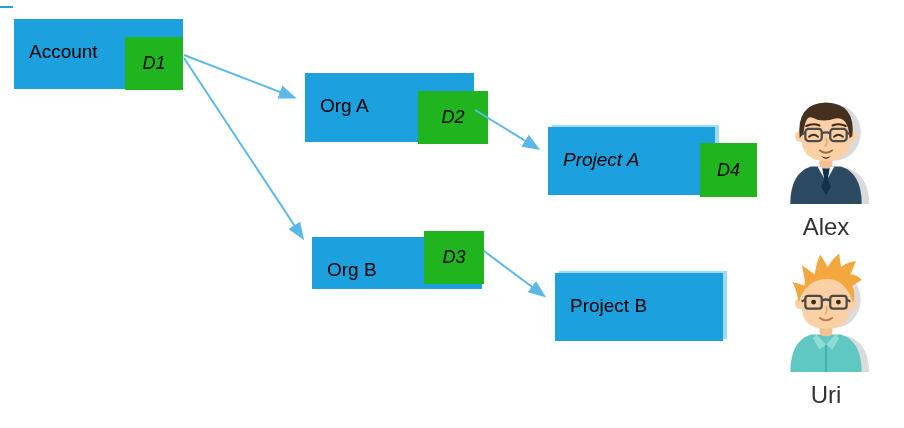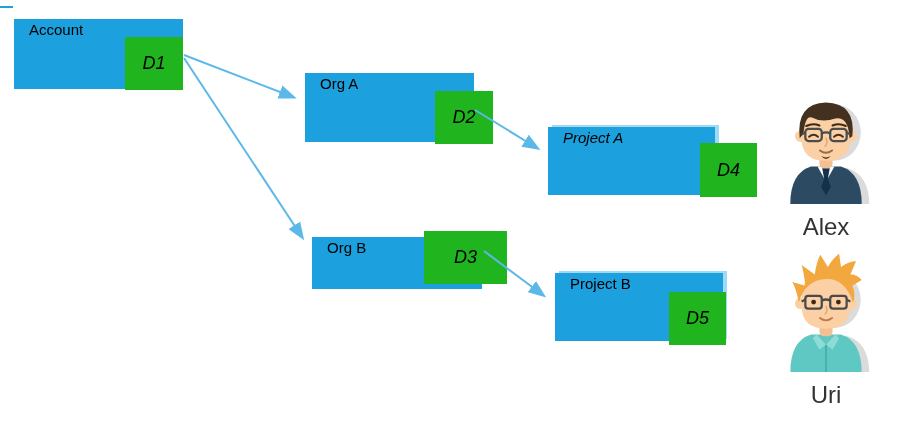--- a/index.html
+++ b/index.html
@@ -8,37 +8,37 @@
     --arrow-blue:#5cb8e8;
     --ghost-blue:#9ed9f5;
   }
   *{box-sizing:border-box;margin:0;padding:0;}
   body{font-family:"Liberation Sans",sans-serif;background:#fff;}
   .canvas{position:relative;width:904px;height:428px;background:#ffffff;overflow:hidden;}
 
   .edges{position:absolute;left:0;top:0;width:904px;height:428px;z-index:3;pointer-events:none;}
 
   .box{position:absolute;background:var(--node-blue);z-index:1;}
-  .box-label{display:block;padding:2px 0 0 15px;font-size:15px;color:#000;}
+  .box-label{display:block;padding:22px 0 0 15px;font-size:19px;color:#000;}
   .badge{position:absolute;background:var(--badge-green);z-index:2;display:flex;align-items:center;justify-content:center;}
   .badge span{font-size:18px;color:#000;font-style:italic;}
   .ghost{position:absolute;background:var(--ghost-blue);z-index:0;}
 
   .artifact-line{position:absolute;left:0;top:6px;width:13px;height:2px;background:var(--node-blue);z-index:0;}
 
   
   .n-account{left:14px;top:19px;width:169px;height:70px;}
   .b-d1{left:125px;top:37px;width:58px;height:53px;}
   .n-orga{left:305px;top:73px;width:169px;height:69px;}
-  .b-d2{left:435px;top:91px;width:58px;height:53px;text-align:right;}
+  .b-d2{left:418px;top:91px;width:70px;height:53px;text-align:right;}
   .g-proja{left:552px;top:125px;width:167px;height:68px;}
   .n-proja{left:548px;top:127px;width:167px;height:68px;font-style:italic;}
   .b-d4{left:660px;top:143px;width:57px;height:54px;margin-left:40px;}
   .n-orgb{left:312px;top:213px;width:170px;height:52px;margin-top:24px;}
-  .b-d3{left:424px;top:231px;width:83px;height:53px;}
+  .b-d3{left:424px;top:231px;width:60px;height:53px;}
   .g-projb{left:559px;top:271px;width:168px;height:68px;}
   .n-projb{left:555px;top:273px;width:168px;height:68px;}
   .b-d5{left:669px;top:292px;width:57px;height:53px;}
 
   .user{position:absolute;width:94px;text-align:center;z-index:1;}
   .user-alex{left:779px;top:94px;}
   .user-uri{left:779px;top:250px;}
   .user-name{margin-top:5px;font-size:24px;color:#333;}
 </style>
 </head>
@@ -85,23 +85,20 @@
   <div class="box n-orgb">
     <span class="box-label">Org B</span>
   </div>
   <div class="badge b-d3">
     <span>D3</span>
   </div>
 
   <div class="ghost g-projb"></div>
   <div class="box n-projb">
     <span class="box-label">Project B</span>
-  </div>
-  <div class="badge b-d5">
-    <span>D5</span>
   </div>
 
   <div class="user user-alex">
     <svg width="94" height="110" viewBox="0 0 100 117">
       <g fill="#dbdbdb" transform="translate(9,1)">
         <ellipse cx="50" cy="40" rx="28" ry="30"></ellipse>
         <path d="M13,117 Q13,85 36,78 L64,78 Q87,85 87,117 Z"></path>
       </g>
       <path d="M12,117 Q12,84 34,77 L66,77 Q88,84 88,117 Z" fill="#2d4a63"></path>
       <polygon points="41,77 59,77 50,93" fill="#ffffff"></polygon>

